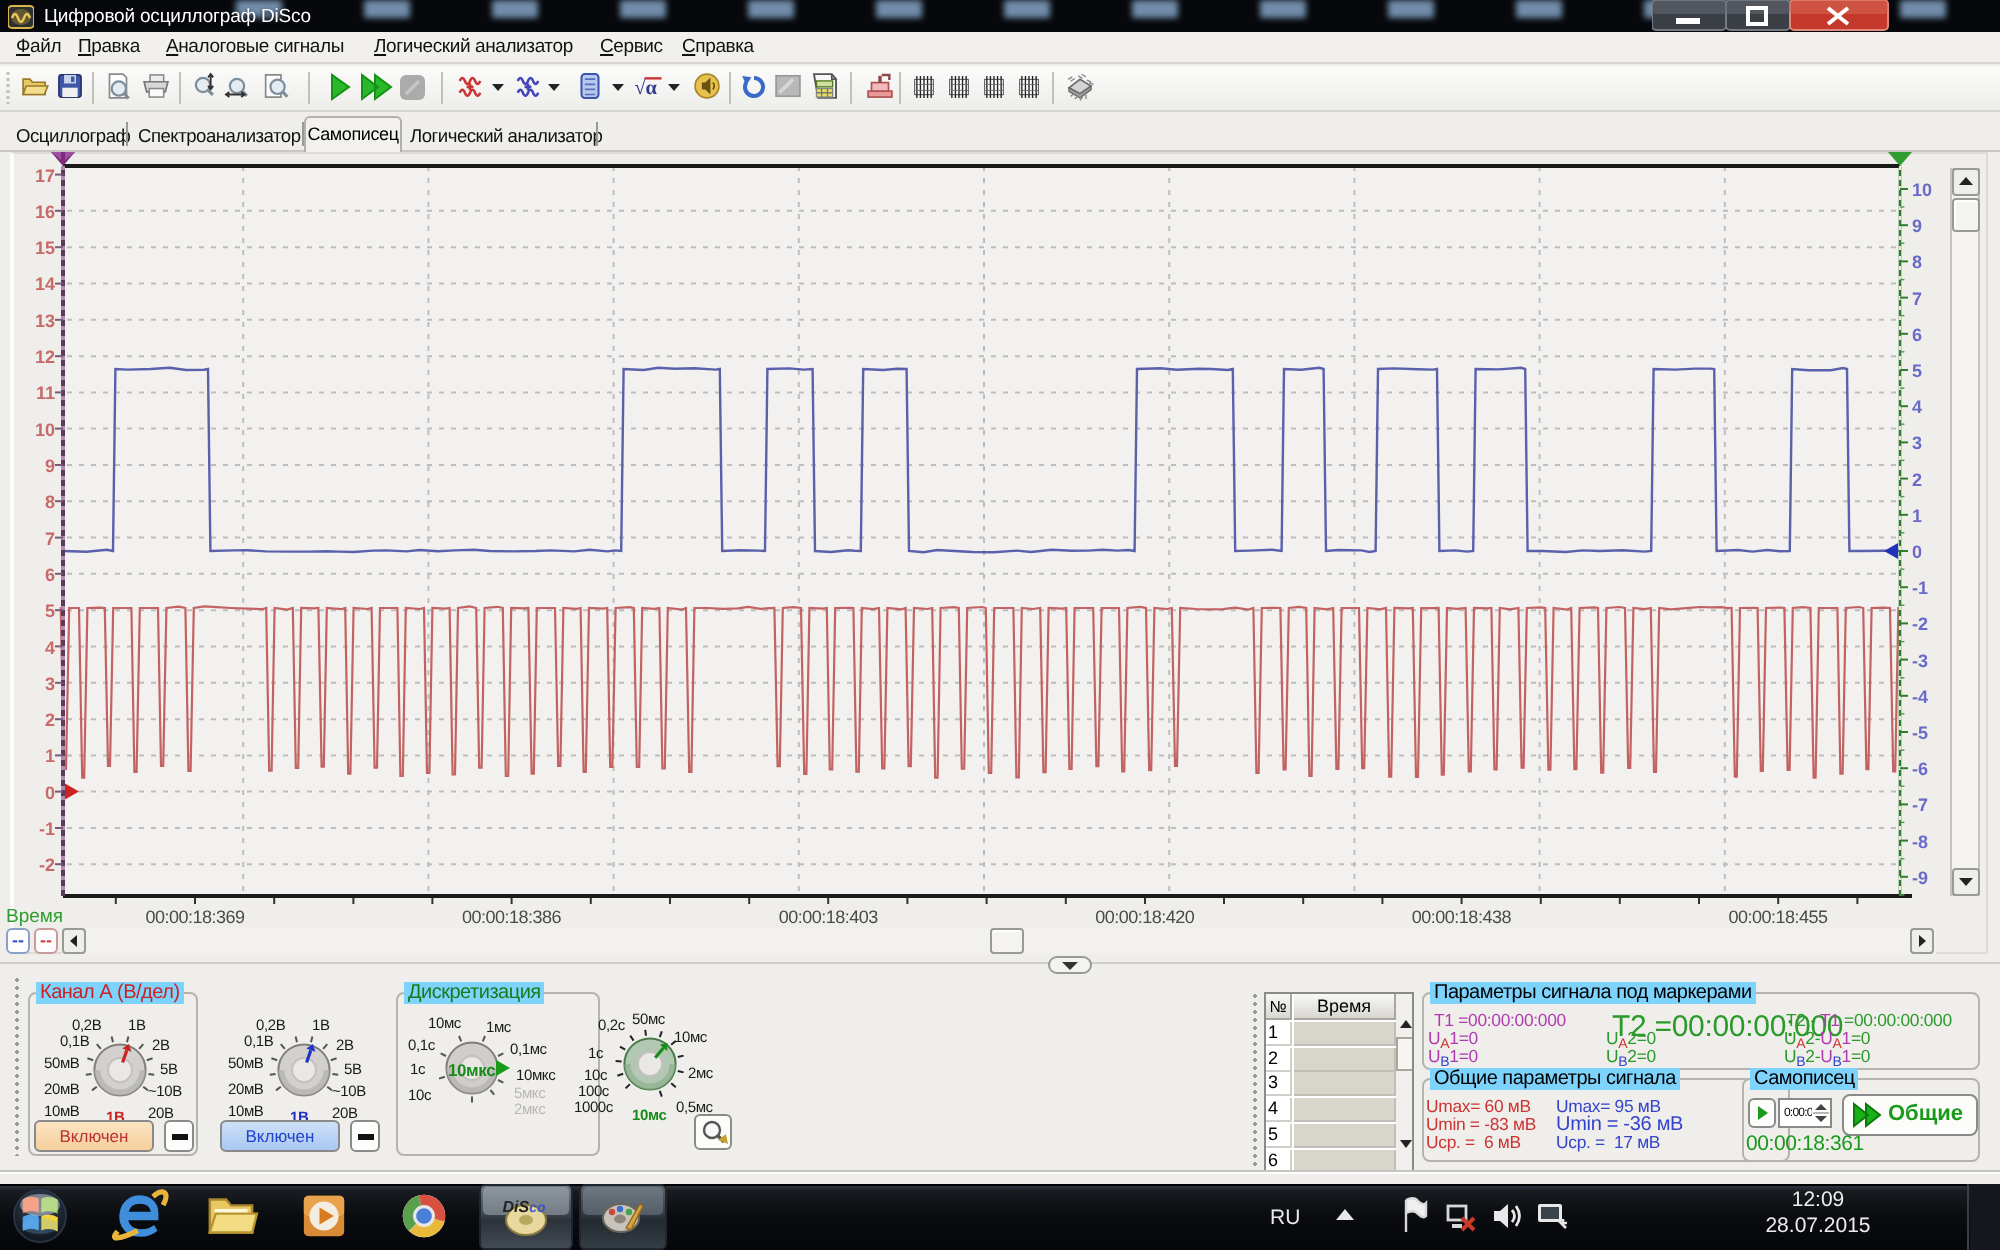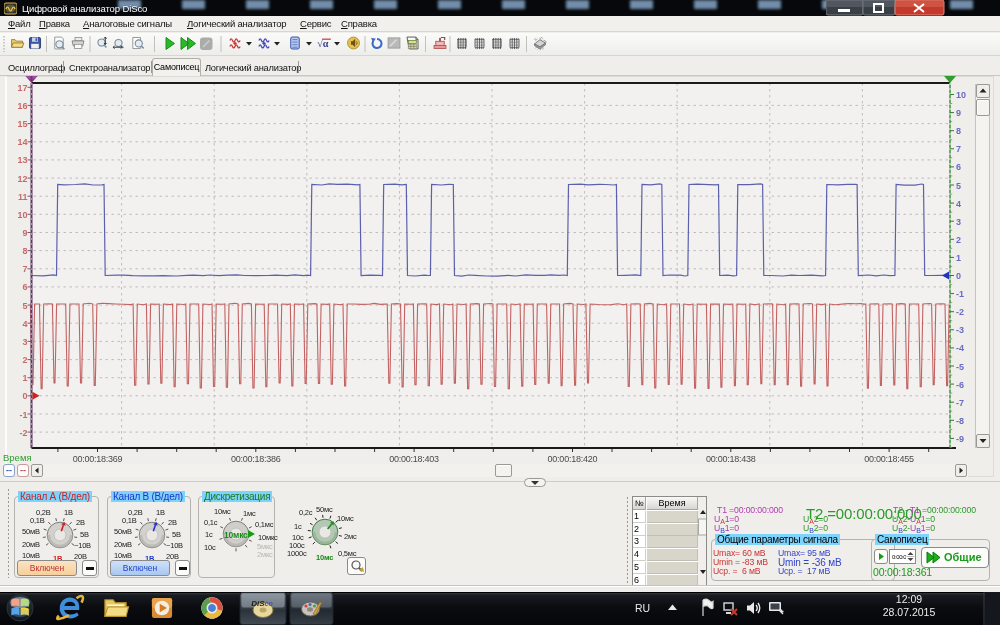--- a/index.html
+++ b/index.html
@@ -25,21 +25,21 @@
 </style></head><body>
 
 <div id="titlebar">
     <div id="refl"></div>
   </div>
 <svg class="abs" style="left:4px;top:2px" width="13" height="13" viewBox="0 0 13 13">
 <rect x="0" y="1" width="13" height="11" rx="2" fill="#2e3030" stroke="#d8b44c" stroke-width="1"></rect>
     <ellipse cx="6.5" cy="6.5" rx="5" ry="4" fill="#c8a23c" opacity="0.35"></ellipse>
 <path d="M2 7 Q3.5 3 5 7 Q6.5 11 8 7 Q9.5 3 11 7" fill="none" stroke="#e8c858" stroke-width="1.2"></path>
   </svg>
-<div id="title-text">Цифровой анализатор DiSco</div>
+<div id="title-text">Цифровой осциллограф DiSco</div>
 <svg class="abs" style="left:826px;top:0" width="120" height="16" viewBox="0 0 120 16">
 <rect x="0" y="0" width="37" height="15" rx="2" fill="#3a3f46" stroke="#757a80" stroke-width="1"></rect>
 <rect x="37" y="0" width="32" height="15" rx="2" fill="#3a3f46" stroke="#757a80" stroke-width="1"></rect>
 <rect x="69" y="0" width="49" height="15" rx="2" fill="#c4392c" stroke="#e0887c" stroke-width="1"></rect>
 <rect x="69" y="0" width="49" height="7" rx="2" fill="#d96a55" opacity="0.55"></rect>
 <rect x="0" y="0" width="69" height="7" rx="2" fill="#6a7078" opacity="0.5"></rect>
 <rect x="12" y="9" width="12" height="3" fill="#fff"></rect>
 <rect x="48" y="4" width="9" height="8" fill="none" stroke="#fff" stroke-width="2"></rect>
 <path d="M88 4 L98 12 M98 4 L88 12" stroke="#fff" stroke-width="2"></path>
   </svg>
@@ -444,23 +444,20 @@
 <div class="kl" style="left:80px;top:48px;">5В</div>
 <div class="kl" style="left:22px;top:58px;">20мВ</div>
 <div class="kl" style="left:74px;top:59px;">~10В</div>
 <div class="kl" style="left:22px;top:69px;">10мВ</div>
 <div class="kl" style="left:74px;top:70px;">20В</div>
 <div class="kl" style="left:53px;top:72px;color:#cc2222;font-weight:bold">1В</div>
 <div class="btn" style="left:17px;top:78px;width:60px;height:16px;line-height:15px;background:linear-gradient(#fbe3c2,#f6cf9b);color:#b33;">Включен</div>
 <div class="btn" style="left:82px;top:78px;width:15px;height:16px;background:#fcfcfa">
       <div style="margin:6px auto 0;width:8px;height:3px;background:#111"></div>
     </div>
-<div class="gb" style="left:107px;top:14px;width:84px;height:82px">
-      <div class="gbt" style="color:#2233cc">Канал В (В/дел)</div>
-    </div>
 <svg class="abs" style="left:130px;top:31px" width="44" height="44" viewBox="-22 -22 44 44">
       <line x1="-11.6" y1="8.4" x2="-14.0" y2="10.2" stroke="#555" stroke-width="1"></line>
       <line x1="-14.2" y1="2.0" x2="-17.1" y2="2.4" stroke="#555" stroke-width="1"></line>
       <line x1="-13.4" y1="-4.9" x2="-16.3" y2="-5.9" stroke="#555" stroke-width="1"></line>
       <line x1="-9.6" y1="-10.6" x2="-11.6" y2="-12.9" stroke="#555" stroke-width="1"></line>
       <line x1="-3.5" y1="-13.9" x2="-4.2" y2="-16.8" stroke="#555" stroke-width="1"></line>
       <line x1="3.5" y1="-13.9" x2="4.2" y2="-16.8" stroke="#555" stroke-width="1"></line>
       <line x1="9.6" y1="-10.6" x2="11.6" y2="-12.9" stroke="#555" stroke-width="1"></line>
       <line x1="13.4" y1="-4.9" x2="16.3" y2="-5.9" stroke="#555" stroke-width="1"></line>
       <line x1="14.2" y1="2.0" x2="17.1" y2="2.4" stroke="#555" stroke-width="1"></line>
@@ -479,21 +476,21 @@
 <div class="kl" style="left:172px;top:48px;">5В</div>
 <div class="kl" style="left:114px;top:58px;">20мВ</div>
 <div class="kl" style="left:166px;top:59px;">~10В</div>
 <div class="kl" style="left:114px;top:69px;">10мВ</div>
 <div class="kl" style="left:166px;top:70px;">20В</div>
 <div class="kl" style="left:145px;top:72px;color:#2233cc;font-weight:bold">1В</div>
 <div class="btn" style="left:110px;top:78px;width:60px;height:16px;line-height:15px;background:linear-gradient(#cfe0f8,#a8c8f0);color:#2244cc;">Включен</div>
 <div class="btn" style="left:175px;top:78px;width:15px;height:16px;background:#fcfcfa">
       <div style="margin:6px auto 0;width:8px;height:3px;background:#111"></div>
     </div>
-<div class="gb" style="left:198px;top:14px;width:77px;height:82px">
+<div class="gb" style="left:198px;top:14px;width:102px;height:82px">
       <div class="gbt" style="color:#1a7a1a">Дискретизация</div>
     </div>
 <svg class="abs" style="left:214px;top:30px" width="44" height="44" viewBox="-22 -22 44 44">
       <line x1="-13.6" y1="4.4" x2="-16.5" y2="5.3" stroke="#555" stroke-width="1"></line>
       <line x1="-13.0" y1="-6.0" x2="-15.7" y2="-7.3" stroke="#555" stroke-width="1"></line>
       <line x1="-5.4" y1="-13.3" x2="-6.5" y2="-16.0" stroke="#555" stroke-width="1"></line>
       <line x1="5.4" y1="-13.3" x2="6.5" y2="-16.0" stroke="#555" stroke-width="1"></line>
       <line x1="13.0" y1="-6.0" x2="15.7" y2="-7.3" stroke="#555" stroke-width="1"></line>
       <line x1="14.3" y1="-0.0" x2="17.3" y2="-0.0" stroke="#555" stroke-width="1"></line>
       <line x1="13.0" y1="6.0" x2="15.7" y2="7.3" stroke="#555" stroke-width="1"></line>
@@ -567,20 +564,23 @@
 <div class="abs" style="left:14px;top:64.8px;width:51px;height:12px;background:#d8d5cb;border-bottom:1px solid #c0beb6;border-right:1px solid #c0beb6"></div>
 <div class="abs" style="left:0;top:77.5px;width:13px;height:12px;border-bottom:1px solid #d0cec8;border-right:1px solid #d0cec8;font-size:9px;padding-left:1px">6</div>
 <div class="abs" style="left:14px;top:77.5px;width:51px;height:12px;background:#d8d5cb;border-bottom:1px solid #c0beb6;border-right:1px solid #c0beb6"></div>
 <div class="abs" style="left:65px;top:0;width:10px;height:90px;background:#f0efec"></div>
 <svg class="abs" style="left:65px;top:0" width="10" height="90">
         <path d="M2 17 L5 13 L8 17 Z" fill="#222"></path>
         <path d="M2 73 L5 77 L8 73 Z" fill="#222"></path>
         <rect x="0.5" y="22" width="9" height="16" fill="#f6f5f2" stroke="#a8a6a0"></rect>
       </svg>
 </div>
+<div class="gb" style="left:711px;top:14px;width:279px;height:39px">
+      <div class="gbt">Параметры сигнала под маркерами</div>
+    </div>
 <div class="abs" style="left:717px;top:23px;font-size:8.7px;letter-spacing:-0.15px;color:#b03ab0">T1 =00:00:00:000</div>
 <div class="abs" style="left:806px;top:23px;font-size:15px;letter-spacing:-0.15px;color:#2a9a2a">T2 =00:00:00:000</div>
 <div class="abs" style="left:893px;top:23px;font-size:8.7px;letter-spacing:-0.15px;color:#2a9a2a"><span style="color:#2a9a2a">T2 - </span><span style="color:#b03ab0">T1</span> =00:00:00:000</div>
 <div class="abs" style="left:714px;top:32px;font-size:8.7px;letter-spacing:-0.15px;color:#b03ab0">U<span style="font-size:7px;color:#cc3333;vertical-align:-2px">А</span>1=0</div>
 <div class="abs" style="left:803px;top:32px;font-size:8.7px;letter-spacing:-0.15px;color:#2a9a2a">U<span style="font-size:7px;color:#cc3333;vertical-align:-2px">А</span>2=0</div>
 <div class="abs" style="left:892px;top:32px;font-size:8.7px;letter-spacing:-0.15px;color:#2a9a2a">U<span style="font-size:7px;color:#cc3333;vertical-align:-2px">А</span>2-<span style="color:#b03ab0">U<span style="font-size:7px;color:#cc3333;vertical-align:-2px">А</span>1</span>=0</div>
 <div class="abs" style="left:714px;top:41px;font-size:8.7px;letter-spacing:-0.15px;color:#b03ab0">U<span style="font-size:7px;color:#3344cc;vertical-align:-2px">В</span>1=0</div>
 <div class="abs" style="left:803px;top:41px;font-size:8.7px;letter-spacing:-0.15px;color:#2a9a2a">U<span style="font-size:7px;color:#3344cc;vertical-align:-2px">В</span>2=0</div>
 <div class="abs" style="left:892px;top:41px;font-size:8.7px;letter-spacing:-0.15px;color:#2a9a2a">U<span style="font-size:7px;color:#3344cc;vertical-align:-2px">В</span>2-<span style="color:#b03ab0">U<span style="font-size:7px;color:#3344cc;vertical-align:-2px">В</span>1</span>=0</div>
 <div class="gb" style="left:711px;top:57px;width:184px;height:42px">

